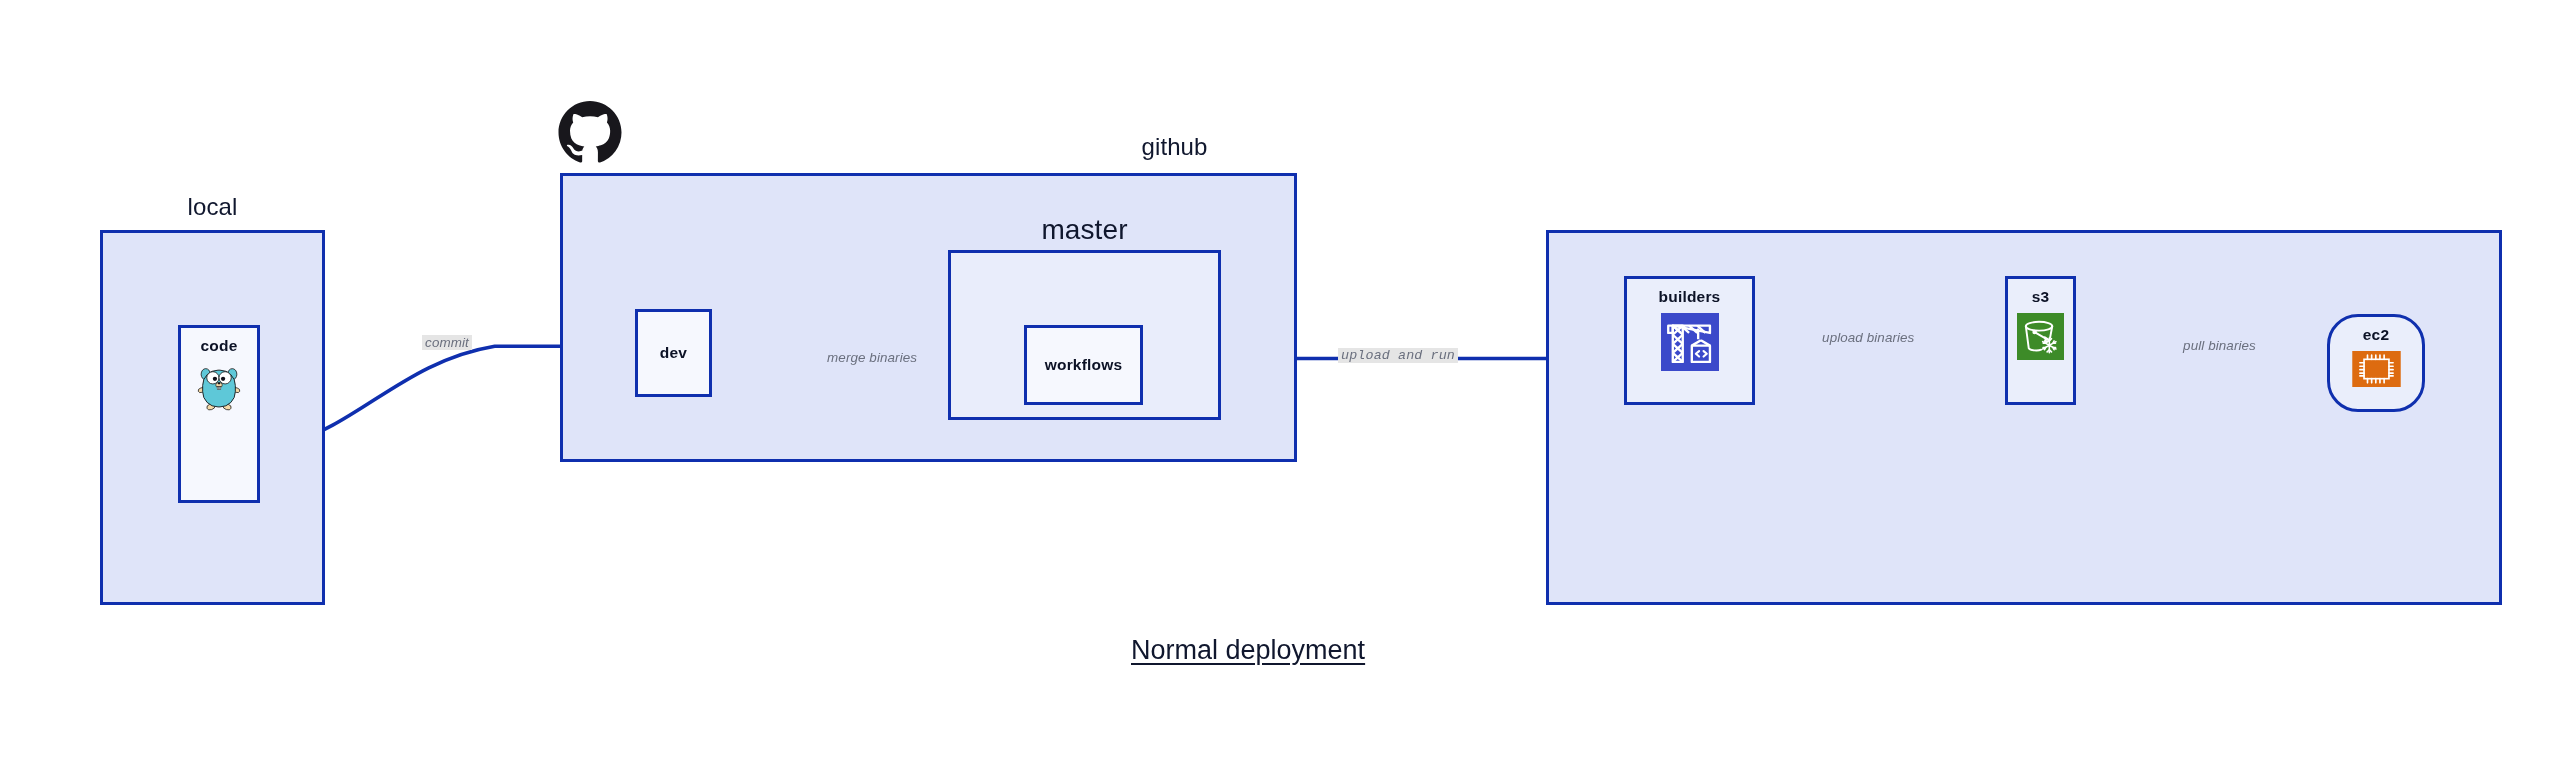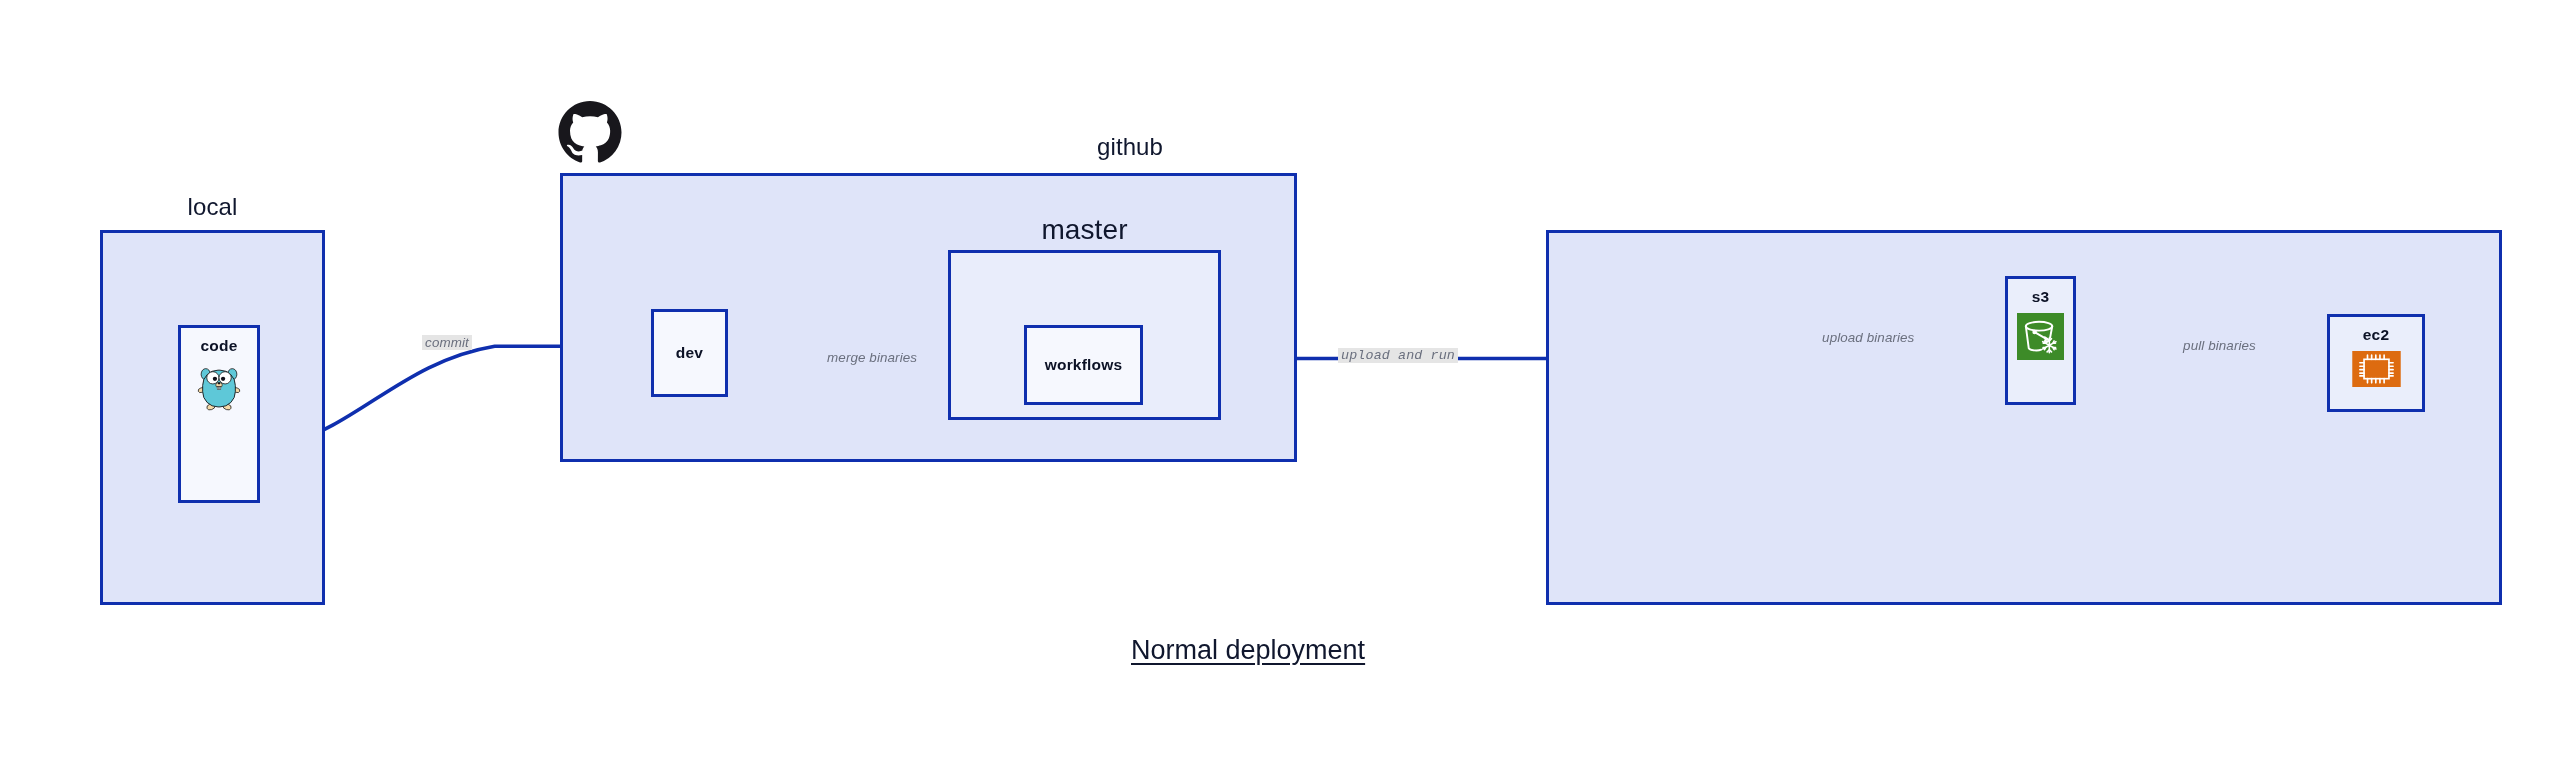--- a/index.html
+++ b/index.html
@@ -162,39 +162,65 @@
     <svg width="64" height="63" viewBox="0 0 16 16" xmlns="http://www.w3.org/2000/svg">
       <path fill="#18171c" d="M8 0C3.58 0 0 3.58 0 8c0 3.54 2.29 6.53 5.47 7.59.4.07.55-.17.55-.38
         0-.19-.01-.82-.01-1.49-2.01.37-2.53-.49-2.69-.94-.09-.23-.48-.94-.82-1.13-.28-.15-.68-.52-.01-.53.63-.01
         1.08.58 1.23.82.72 1.21 1.87.87 2.33.66.07-.52.28-.87.51-1.07-1.78-.2-3.64-.89-3.64-3.95
         0-.87.31-1.59.82-2.15-.08-.2-.36-1.02.08-2.12 0 0 .67-.21 2.2.82.64-.18 1.32-.27 2-.27s1.36.09 2 .27c1.53-1.04
         2.2-.82 2.2-.82.44 1.1.16 1.92.08 2.12.51.56.82 1.27.82 2.15 0 3.07-1.87 3.75-3.65 3.95.29.25.54.73.54 1.48
         0 1.07-.01 1.93-.01 2.2 0 .21.15.46.55.38A8.01 8.01 0 0 0 16 8c0-4.42-3.58-8-8-8z"></path>
     </svg>
   </span>
 
-  <div class="group-title" style="left:1097px; top:133px; width:155px; text-align:left;">github</div>
+  <div class="group-title" style="left:1097px; top:133px; width:155px; text-align:center;">github</div>
   <div class="group shade-1" style="left:560px; top:173px; width:737px; height:289px;">
   </div>
 
-  <div class="node white centered" style="left:651px; top:309px; width:77px; height:88px;">
+  <div class="node white centered" style="left:635px; top:309px; width:77px; height:88px;">
     <span class="node-label">dev</span>
   </div>
 
   <div class="group-title" style="left:948px; top:214px; width:273px; text-align:center; font-size:28px;">master</div>
   <div class="group shade-2" style="left:948px; top:250px; width:273px; height:170px;">
   </div>
 
   <div class="node white centered" style="left:1024px; top:325px; width:119px; height:80px;">
     <span class="node-label">workflows</span>
   </div>
 
   <div class="group shade-1" style="left:1546px; top:230px; width:956px; height:375px;">
   </div>
 
+  <div class="node" style="left:1624px; top:276px; width:131px; height:129px;">
+    <span class="node-label">builders</span>
+    <span class="node-icon">
+      <svg width="58" height="58" viewBox="0 0 64 64" xmlns="http://www.w3.org/2000/svg">
+        <rect x="0" y="0" width="64" height="64" fill="#3b49ca"></rect>
+        <g fill="none" stroke="#ffffff" stroke-width="2.6" stroke-linejoin="round">
+
+          <rect x="13" y="14" width="11" height="40"></rect>
+          <path d="M13 14 L24 24 M24 14 L13 24 M13 24 L24 34 M24 24 L13 34 M13 34 L24 44 M24 34 L13 44 M13 44 L24 54 M24 44 L13 54"></path>
+
+          <rect x="8" y="14" width="5" height="8"></rect>
+
+          <path d="M13 14 L54 22 L54 14 L13 14 Z"></path>
+          <path d="M13 14 L22 22 M22 14 L31 22 M31 14 L40 22 M40 14 L49 22"></path>
+
+          <path d="M41 17 L41 29 M44 30 L34 36 M44 30 L54 36"></path>
+
+          <rect x="34" y="36" width="20" height="18"></rect>
+        </g>
+        <g fill="none" stroke="#ffffff" stroke-width="2.4" stroke-linecap="round" stroke-linejoin="round">
+          <path d="M42 42 L38.5 45 L42 48"></path>
+          <path d="M47 42 L50.5 45 L47 48"></path>
+        </g>
+      </svg>
+    </span>
+  </div>
 
   <div class="node" style="left:2005px; top:276px; width:71px; height:129px;">
     <span class="node-label">s3</span>
     <span class="node-icon">
       <svg width="47" height="47" viewBox="0 0 64 64" xmlns="http://www.w3.org/2000/svg">
         <rect x="0" y="0" width="64" height="64" fill="#3d8b28"></rect>
         <g fill="none" stroke="#ffffff" stroke-width="2.6" stroke-linecap="round" stroke-linejoin="round">
 
           <ellipse cx="30" cy="18" rx="18" ry="6"></ellipse>
 
@@ -209,21 +235,21 @@
         <g stroke="#ffffff" stroke-width="2.2" stroke-linecap="round">
           <path d="M44 34 L44 54 M35 39 L53 49 M53 39 L35 49"></path>
           <path d="M44 38 L41 35 M44 38 L47 35 M44 50 L41 53 M44 50 L47 53"></path>
           <path d="M39 41 L35.5 41 M39 41 L37.5 38 M49 47 L52.5 47 M49 47 L50.5 50"></path>
           <path d="M49 41 L52.5 41 M49 41 L50.5 38 M39 47 L35.5 47 M39 47 L37.5 50"></path>
         </g>
       </svg>
     </span>
   </div>
 
-  <div class="node" style="left:2327px; top:314px; width:98px; height:98px;">
+  <div class="node" style="left:2327px; top:314px; width:98px; height:98px;border-radius:31px;">
     <span class="node-label">ec2</span>
     <span class="node-icon">
       <svg width="49" height="36" viewBox="0 0 70 52" xmlns="http://www.w3.org/2000/svg">
         <rect x="0" y="0" width="70" height="52" fill="#dd6b10"></rect>
         <g fill="none" stroke="#ffffff" stroke-width="2.4" stroke-linecap="round">
           <rect x="17" y="12" width="36" height="28"></rect>
 
           <path d="M22 12 L22 6 M28 12 L28 6 M34 12 L34 6 M40 12 L40 6 M46 12 L46 6"></path>
 
           <path d="M22 40 L22 46 M28 40 L28 46 M34 40 L34 46 M40 40 L40 46 M46 40 L46 46"></path>

